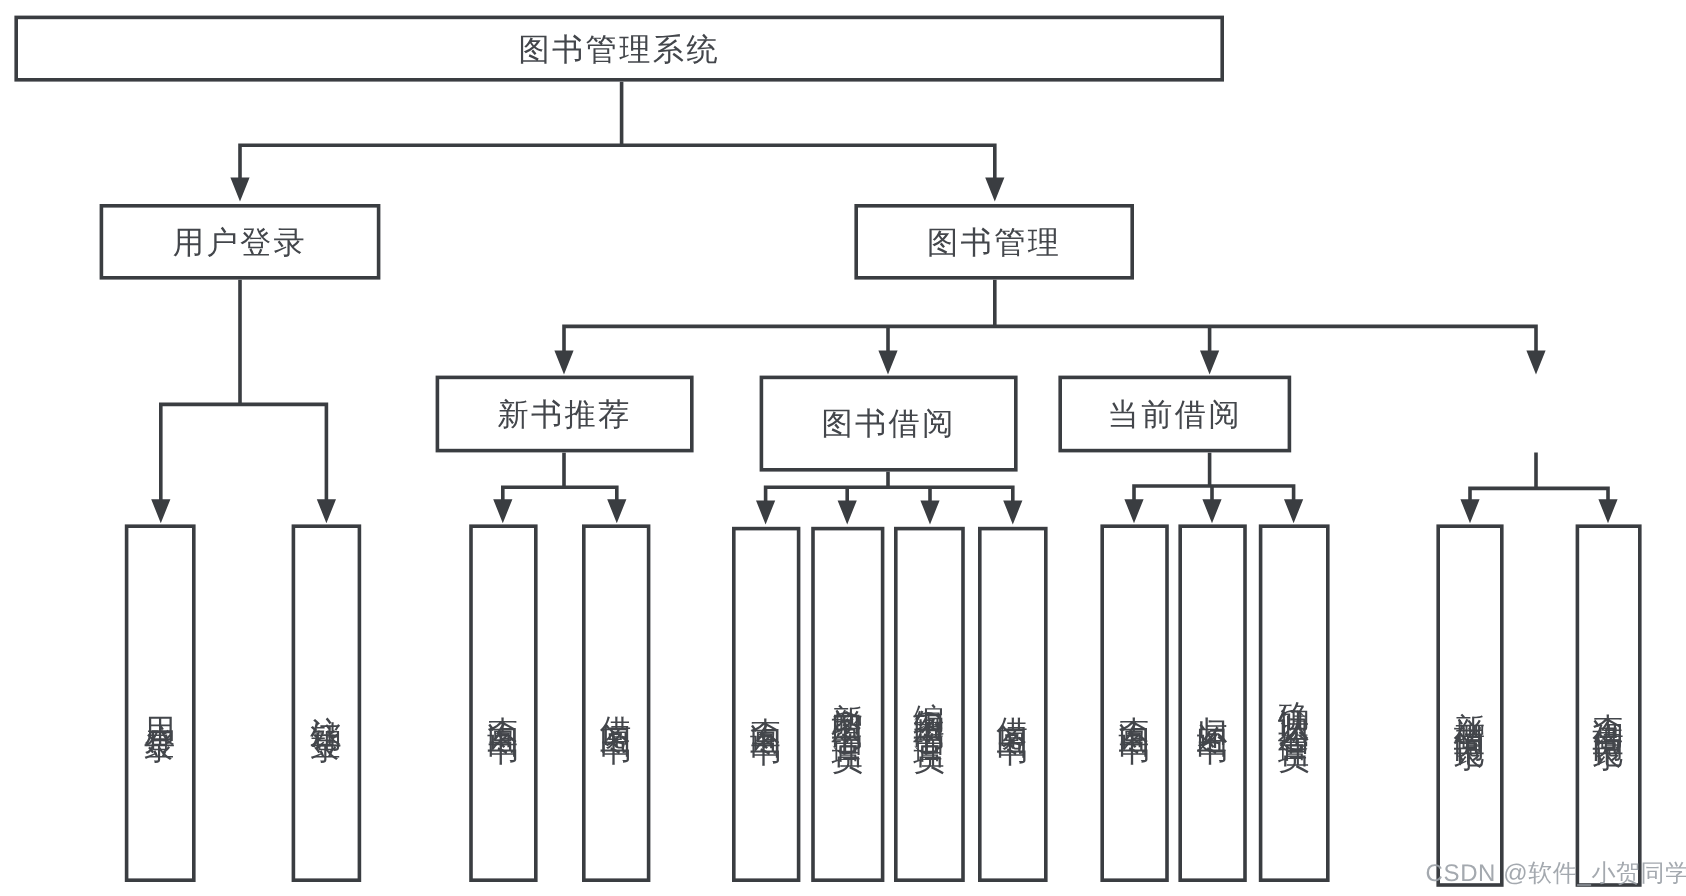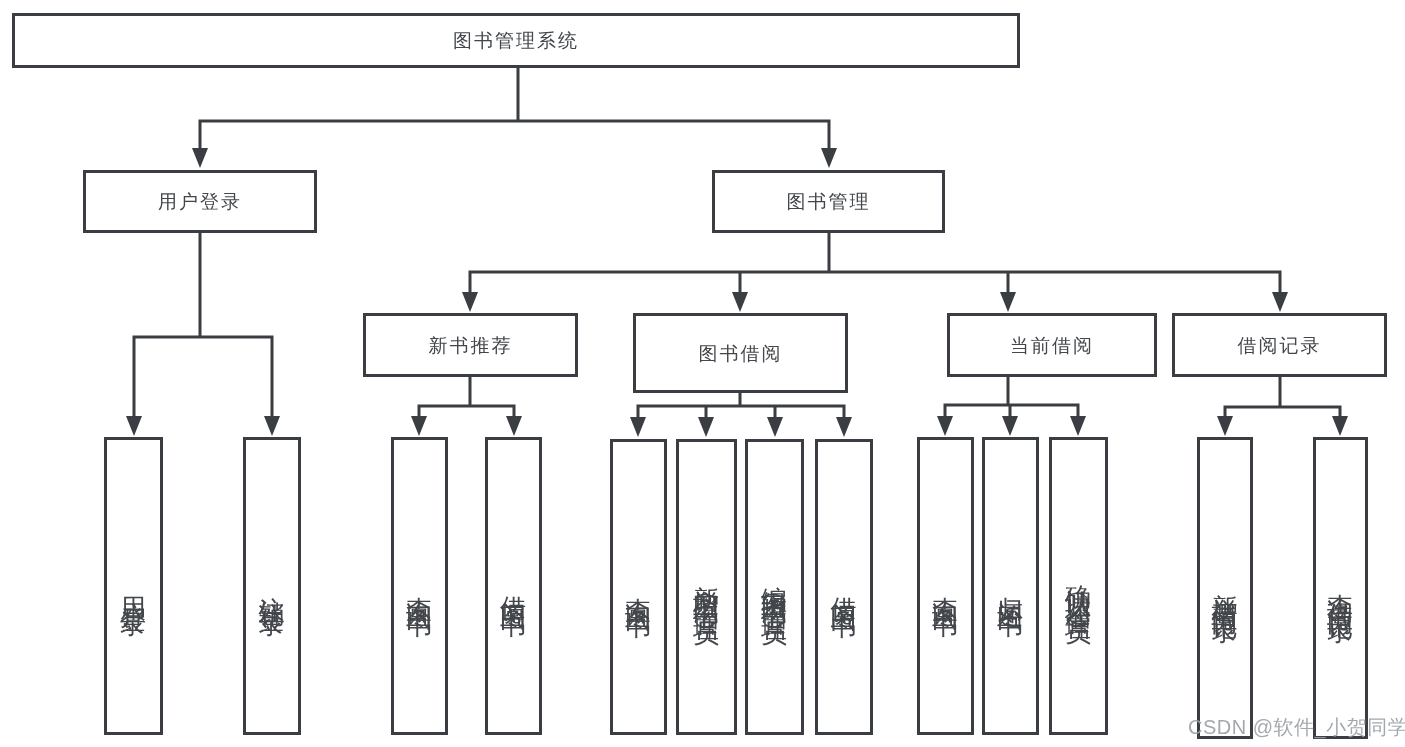--- a/index.html
+++ b/index.html
@@ -19,39 +19,39 @@
     box-sizing:border-box;
     border:3px solid #3a3d41;
     background:#ffffff;
     color:#43464b;
     display:flex;
     align-items:center;
     justify-content:center;
     text-align:center;
   }
   .h{
-    font-size:19px;
+    font-size:26px;
     letter-spacing:2px;
     line-height:1;
     white-space:nowrap;
   }
   .v{
     writing-mode:vertical-rl;
     text-orientation:mixed;
     font-size:26px;
     letter-spacing:5px;
     line-height:1;
   }
   
   #n-root{left:12px;top:13px;width:1008px;height:55px}
   #n-user-login{left:83px;top:170px;width:234px;height:63px}
   #n-book-mgmt{left:712px;top:170px;width:233px;height:63px}
   #n-new-book-rec{left:363px;top:313px;width:215px;height:64px}
   #n-book-borrow{left:633px;top:313px;width:215px;height:80px}
-  #n-current-borrow{left:947px;top:313px;width:210px;height:64px}
+  #n-current-borrow{left:882px;top:313px;width:194px;height:64px}
   #n-borrow-records{left:1172px;top:313px;width:215px;height:64px}
   #n-ul-user-login{left:104px;top:437px;width:59px;height:298px}
   #n-ul-logout{left:243px;top:437px;width:58px;height:298px}
   #n-nb-query{left:391px;top:437px;width:57px;height:298px}
   #n-nb-borrow{left:485px;top:437px;width:57px;height:298px}
   #n-bb-query{left:610px;top:439px;width:57px;height:296px}
   #n-bb-add{left:676px;top:439px;width:61px;height:296px}
   #n-bb-edit{left:745px;top:439px;width:59px;height:296px}
   #n-bb-borrow{left:815px;top:439px;width:58px;height:296px}
   #n-cb-query{left:917px;top:437px;width:57px;height:298px}
@@ -108,21 +108,20 @@
   </svg>
 
   <div class="node h" id="n-root">图书管理系统</div>
 
   <div class="node h" id="n-user-login">用户登录</div>
   <div class="node h" id="n-book-mgmt">图书管理</div>
 
   <div class="node h" id="n-new-book-rec">新书推荐</div>
   <div class="node h" id="n-book-borrow">图书借阅</div>
   <div class="node h" id="n-current-borrow">当前借阅</div>
-  <div class="node h" id="n-borrow-records">借阅记录</div>
 
   <div class="node v" id="n-ul-user-login">用户登录</div>
   <div class="node v" id="n-ul-logout">注销登录</div>
 
   <div class="node v" id="n-nb-query">查询图书</div>
   <div class="node v" id="n-nb-borrow">借阅图书</div>
 
   <div class="node v" id="n-bb-query">查询图书</div>
   <div class="node v" id="n-bb-add">新增图书（管理员）</div>
   <div class="node v" id="n-bb-edit">编辑图书（管理员）</div>

